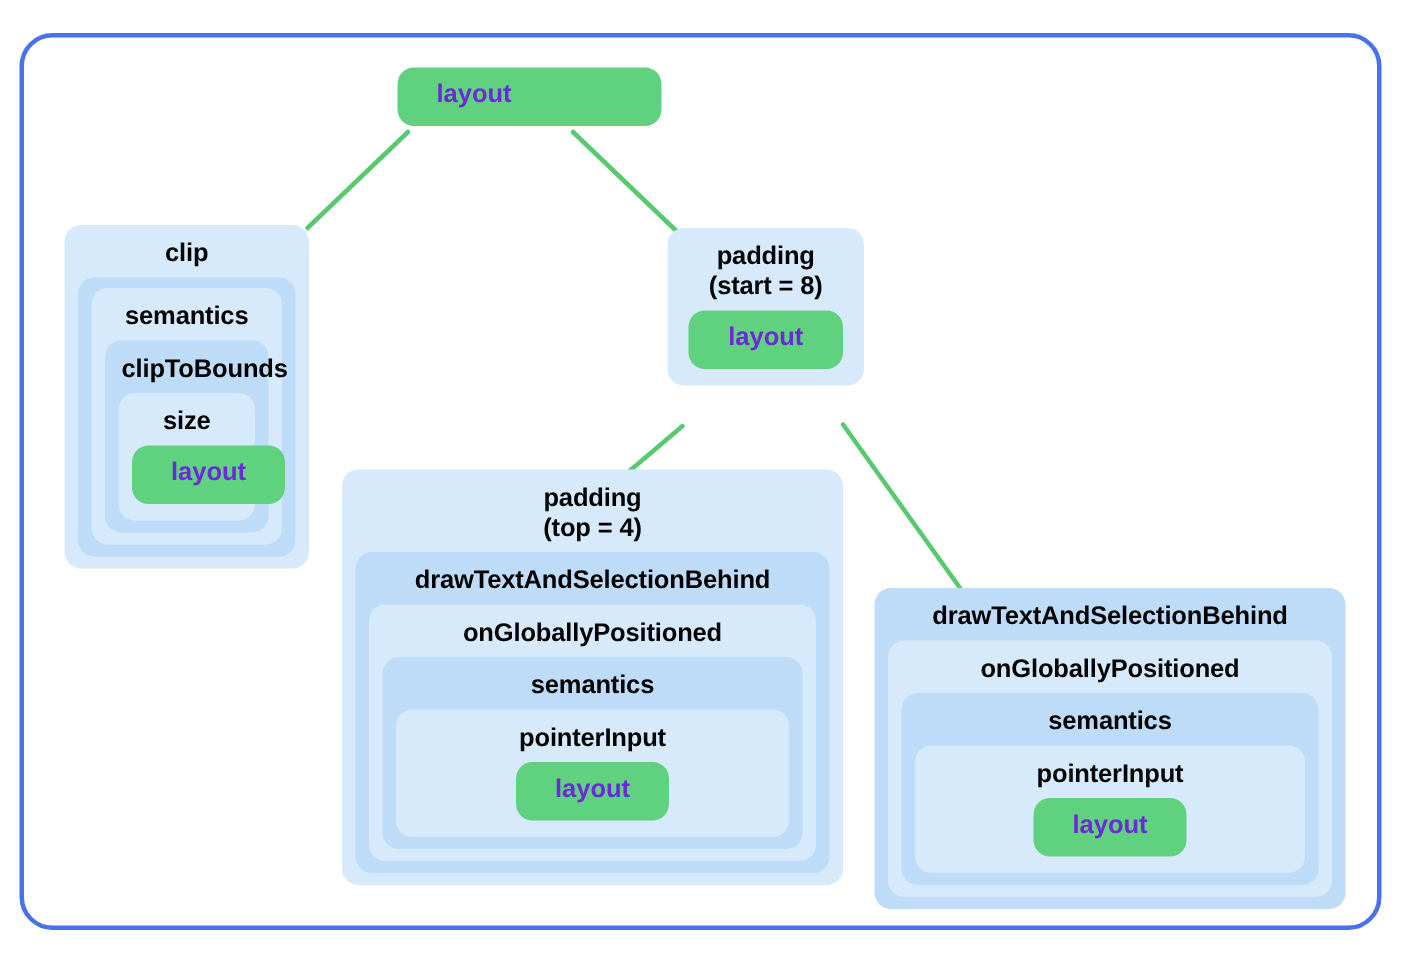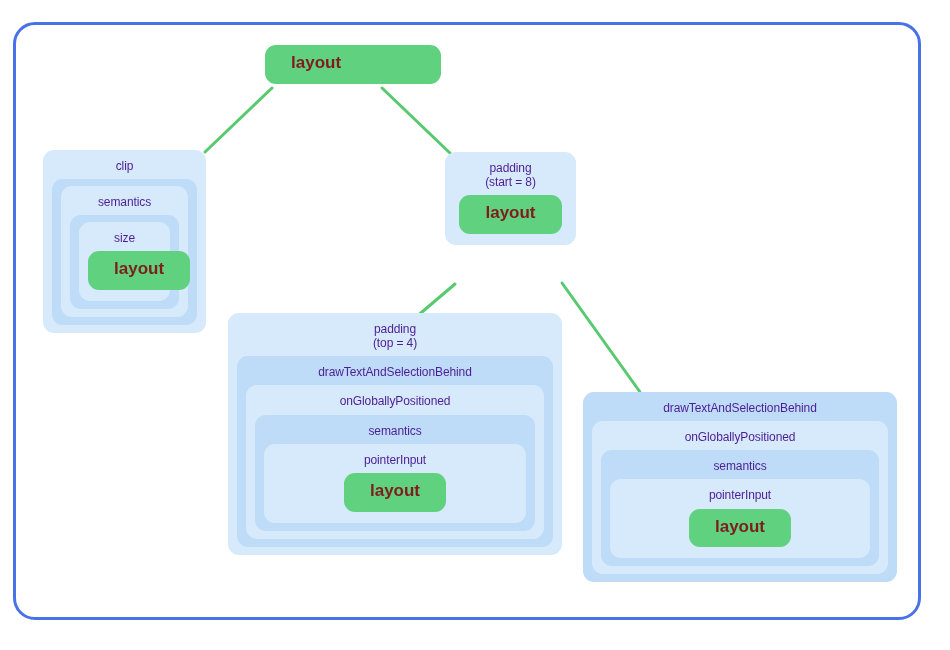--- a/index.html
+++ b/index.html
@@ -40,23 +40,23 @@
     position: absolute;
     box-sizing: border-box;
     border-radius: 11px;
     padding: 7px 9px 8px 9px;
     text-align: center;
   }
   .shade-a { background: #d6eafb; }
   .shade-b { background: #bedcf7; }
   .node > .label {
     display: block;
-    font-size: 12px;
-    font-weight: 400;
-    color: #4c1d95;
+    font-size: 17px;
+    font-weight: 700;
+    color: #000000;
     line-height: 1.18;
     letter-spacing: -0.1px;
     padding: 2px 2px 6px 2px;
     white-space: pre-line;
   }
   .node.inner {
     position: relative;
     left: auto; top: auto;
     width: auto;
     margin: 0;
@@ -65,21 +65,21 @@
     background: #5fd17f;
     border-radius: 11px;
     padding: 9px 26px 11px 26px;
     margin: 0 auto;
     display: block;
     width: fit-content;
   }
   .leaf .label {
     font-size: 17px;
     font-weight: 700;
-    color: #7f1d1d;
+    color: #6d28d9;
     padding: 0;
     line-height: 1.1;
   }
   
   #node-root-layout {
     position: absolute;
     left: 265px;
     top: 45px;
     width: 124px;
   }
@@ -129,20 +129,21 @@
 
   <div class="node shade-a" id="node-clip">
     <span class="label">clip</span>
 
     <div class="node inner shade-b">
 
       <div class="node inner shade-a">
         <span class="label">semantics</span>
 
         <div class="node inner shade-b">
+          <span class="label">clipToBounds</span>
 
           <div class="node inner shade-a">
             <span class="label">size</span>
 
             <div class="leaf">
               <span class="label">layout</span>
             </div>
             <div class="spacer-bottom"></div>
           </div>
         </div>

